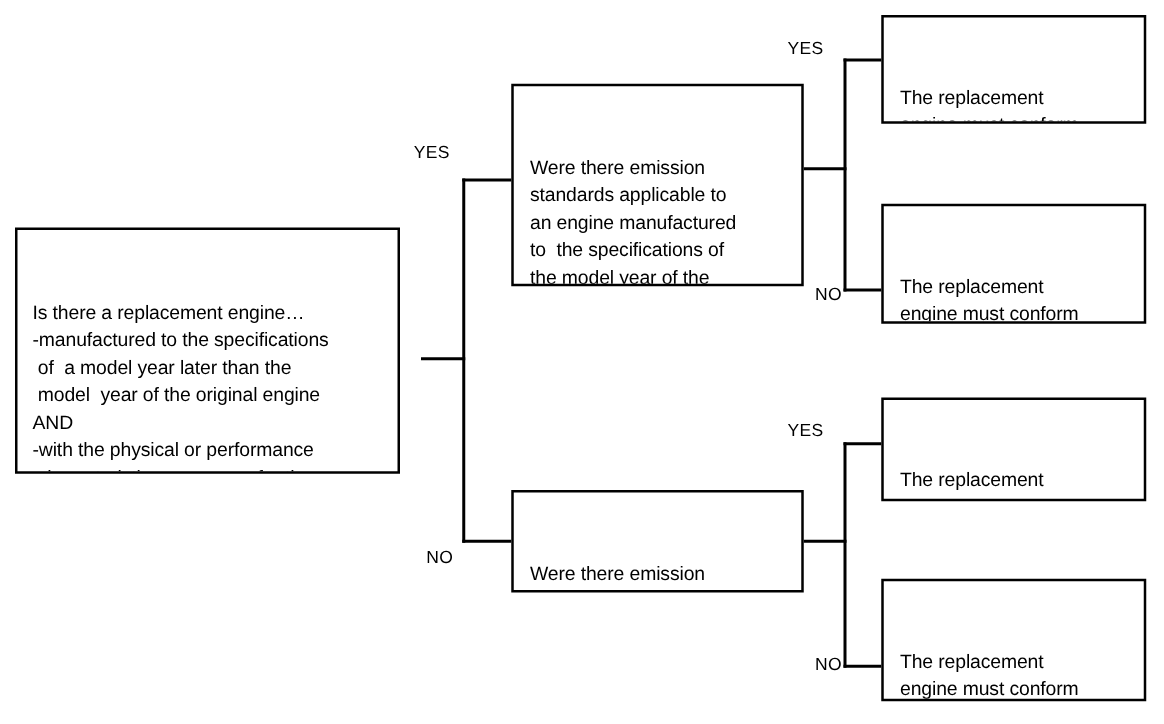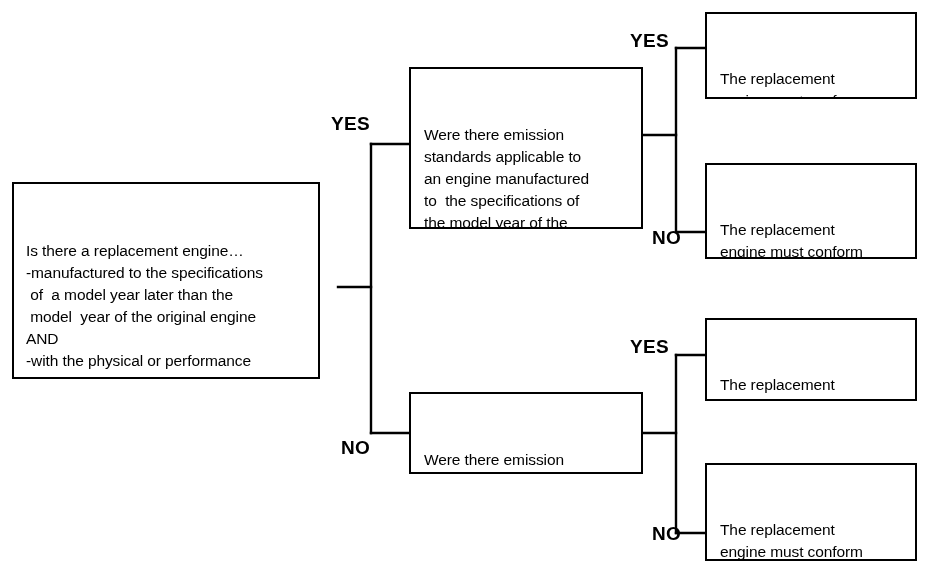--- a/index.html
+++ b/index.html
@@ -65,22 +65,22 @@
     width: 212px;
     padding: 10px 0 0 13px;
   }
   .out-a { top: 12px;  height: 87px; }
   .out-b { top: 163px; height: 96px; }
   .out-c { top: 318px; height: 83px; }
   .out-d { top: 463px; height: 98px; }
 
   .edge-label {
     position: absolute;
-    font-size: 19px;
-    font-weight: bold;
+    font-size: 14px;
+    font-weight: normal;
     color: #000000;
     letter-spacing: 0.3px;
     white-space: nowrap;
   }
   .lbl-yes1 { left: 331px; top: 113px; }
   .lbl-no1  { left: 341px; top: 437px; }
   .lbl-yes2 { left: 630px; top: 30px; }
   .lbl-no2  { left: 652px; top: 227px; }
   .lbl-yes3 { left: 630px; top: 336px; }
   .lbl-no3  { left: 652px; top: 523px; }

